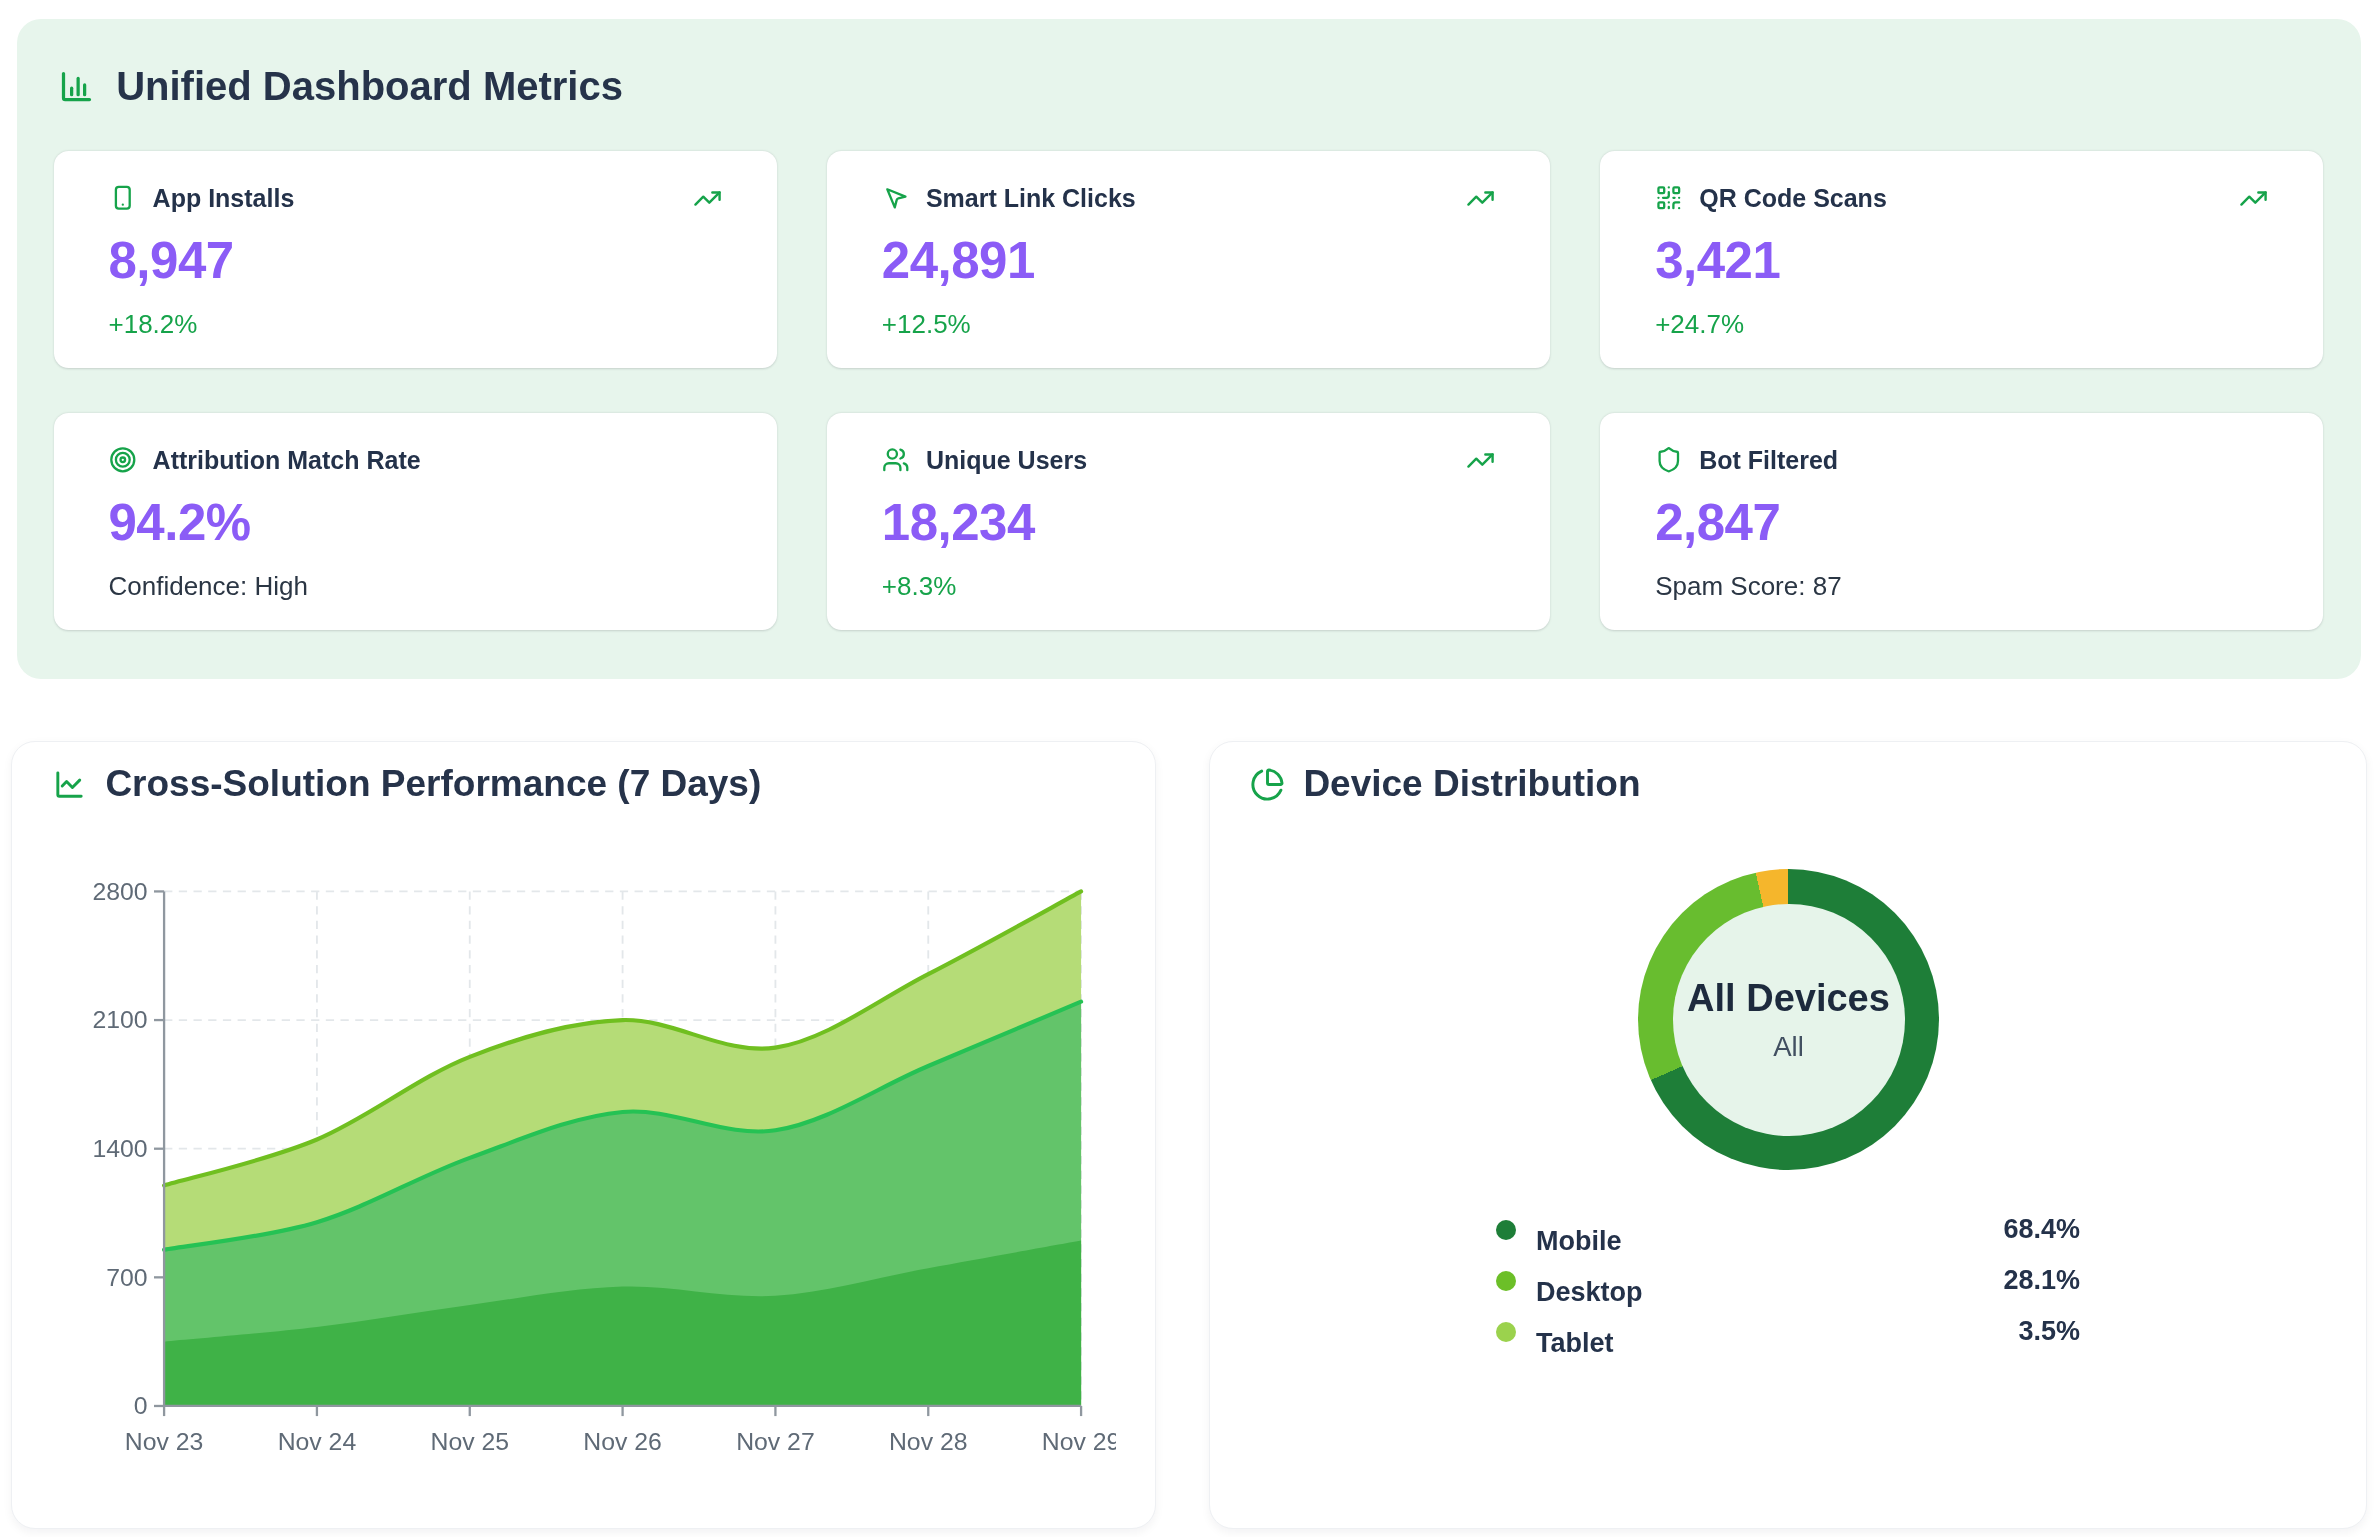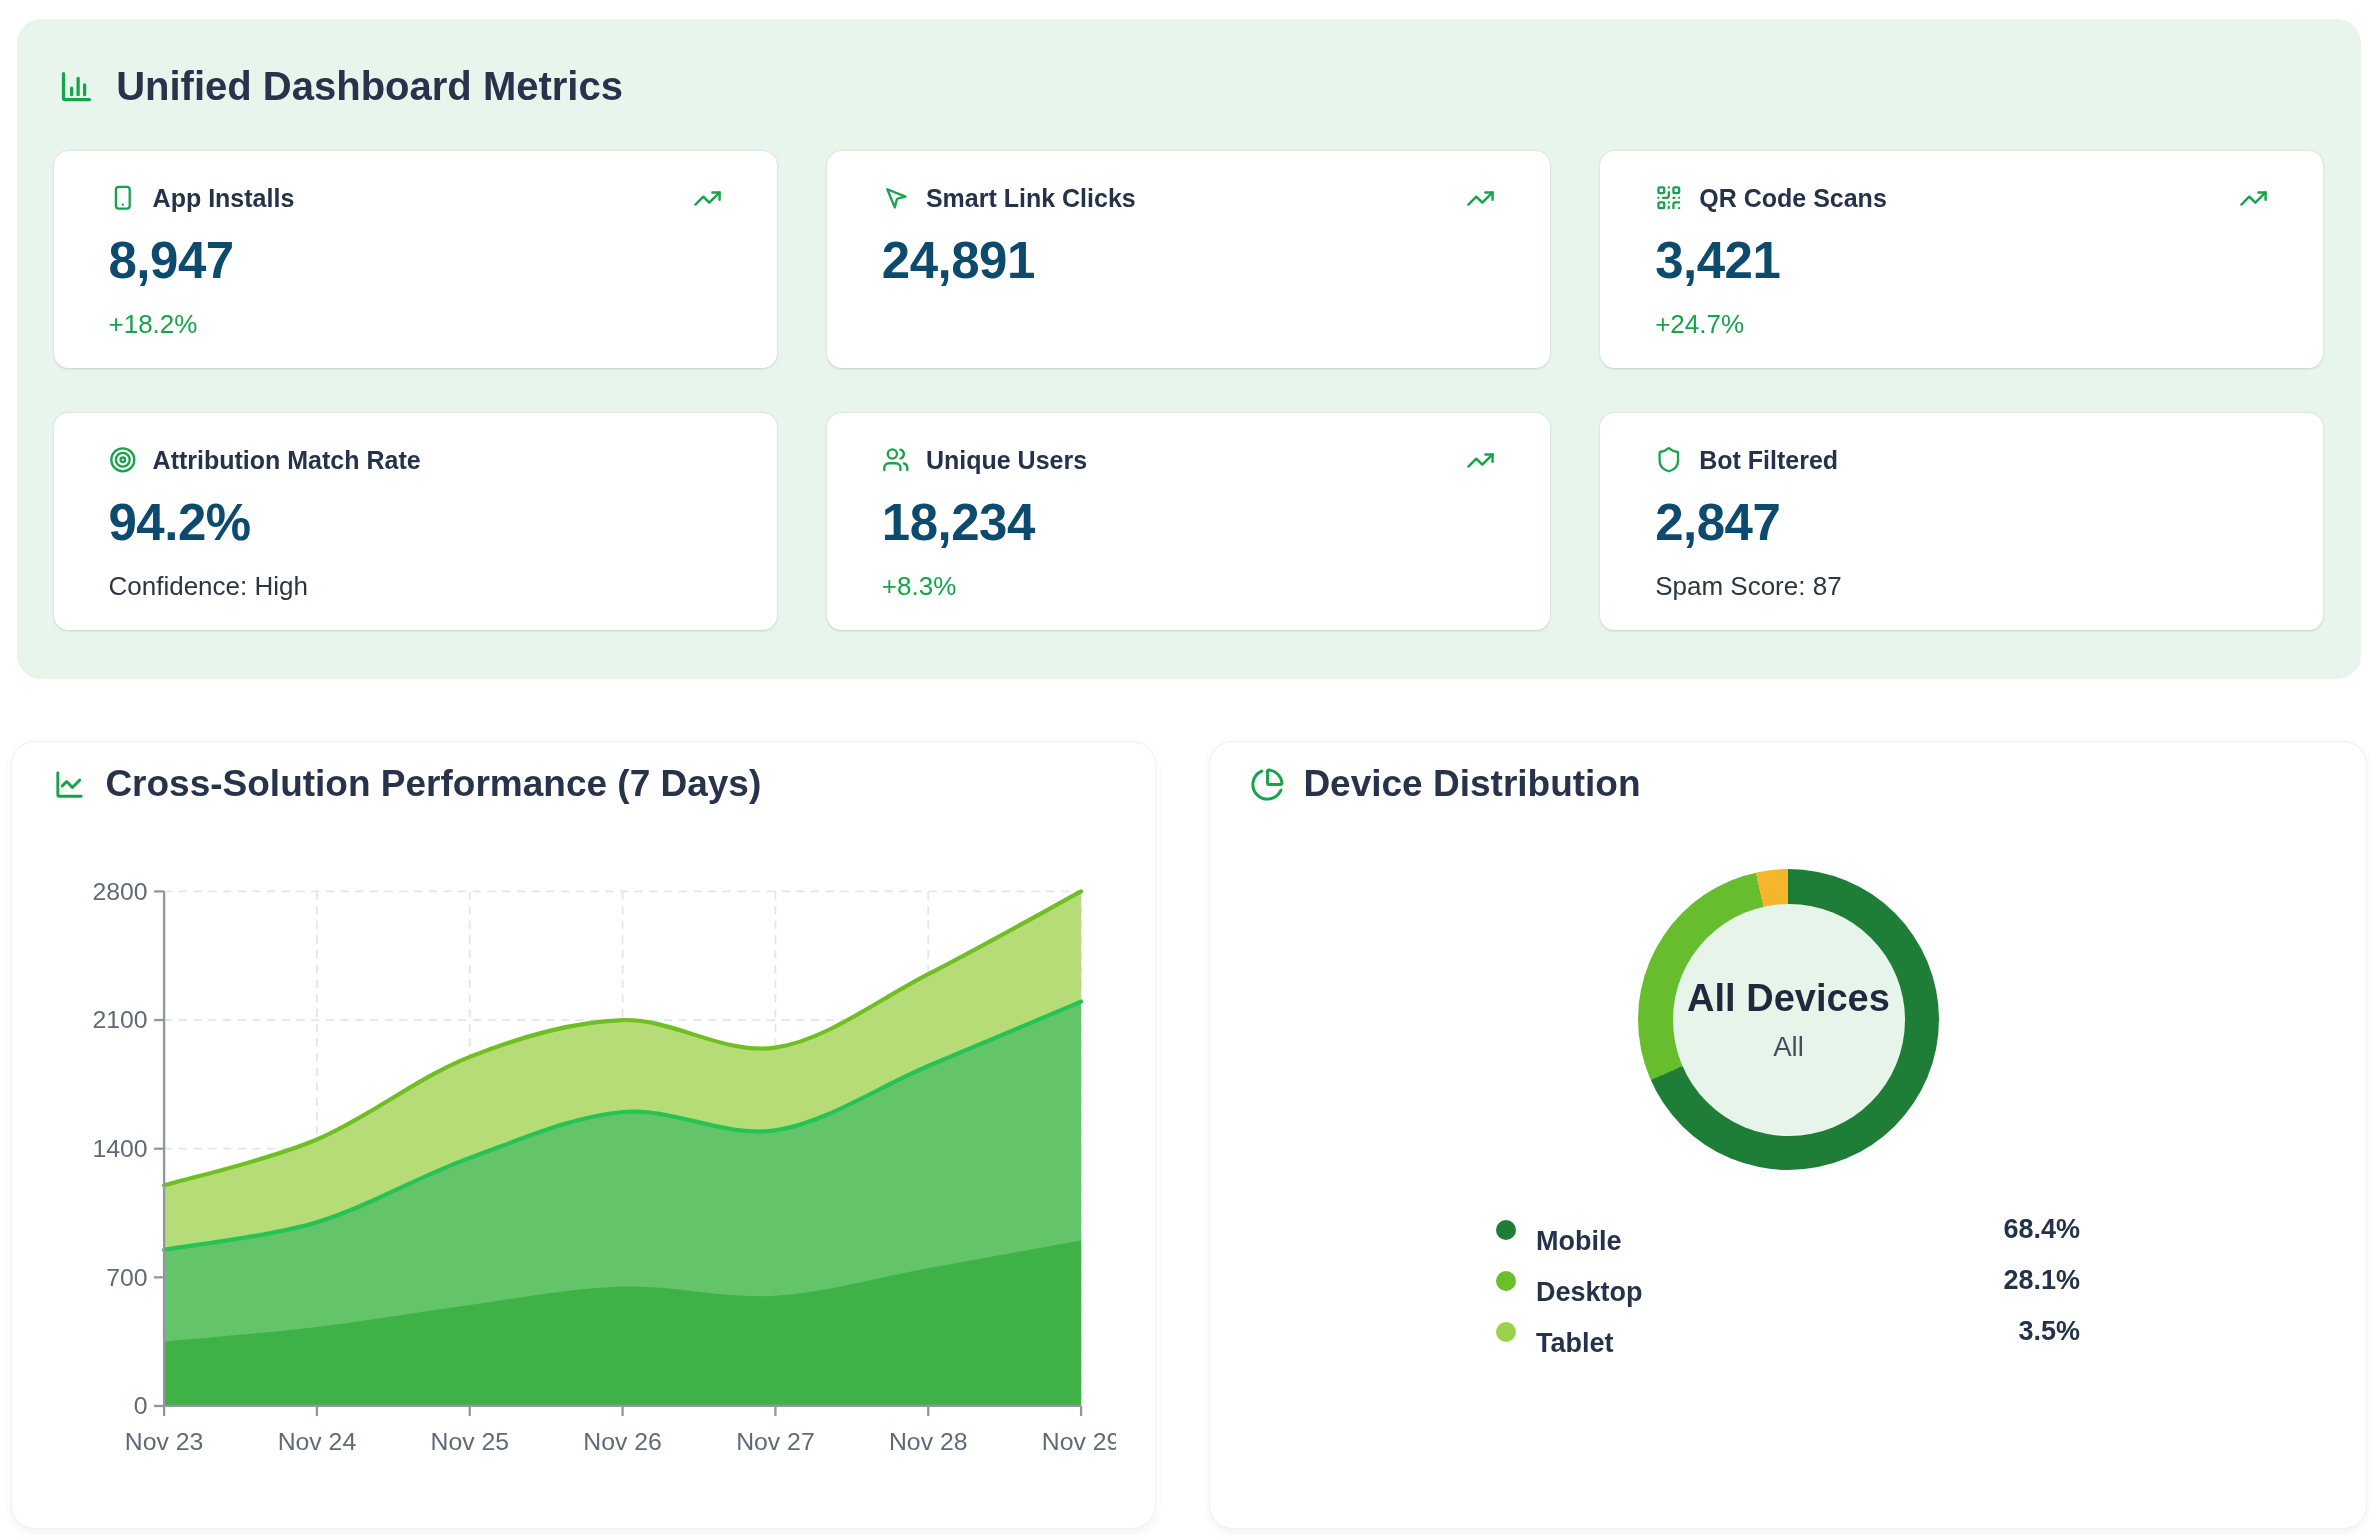--- a/index.html
+++ b/index.html
@@ -24,21 +24,21 @@
   .hero .section-title { margin: 7.3px 0 0 3.7px; }
   .cards { display: grid; grid-template-columns: repeat(3, 1fr); gap: 45px 50px; margin-top: 42px; }
   .kpi {
     background: #ffffff; border-radius: 14.7px; height: 217px;
     padding: 33px 55px;
     box-shadow: 0 0.9px 2.8px rgba(16,24,40,.10), 0 0.9px 1.8px rgba(16,24,40,.06);
   }
   .kpi-head { display: flex; align-items: center; gap: 16.5px; }
   .kpi-label { font-size: 25px; font-weight: 600; color: #24324a; }
   .kpi-trend { margin-left: auto; display: flex; }
-  .kpi-value { margin-top: 18.4px; font-size: 51px; font-weight: 700; color: #0c4a6e; letter-spacing: -0.5px; }
+  .kpi-value { margin-top: 18.4px; font-size: 51px; font-weight: 700; color: #8b5cf6; letter-spacing: -0.5px; }
   .kpi-delta { margin-top: 19px; font-size: 26px; font-weight: 500; color: #16a34a; }
   .kpi-delta.neutral { color: #2b3644; font-weight: 400; }
 
   
   .panel {
     position: absolute; top: 741px; height: 788px;
     background: #ffffff; border: 1.8px solid #eef0f3; border-radius: 24px;
     box-shadow: 0 3.7px 9.2px rgba(16,24,40,.05);
     padding: 21px 40px;
   }
@@ -107,20 +107,21 @@
         </svg>
         <span class="kpi-label">Smart Link Clicks</span>
         <span class="kpi-trend">
           <svg class="icon" width="29" height="29" viewBox="0 0 24 24">
             <polyline points="22 7 13.5 15.5 8.5 10.5 2 17"></polyline>
               <polyline points="16 7 22 7 22 13"></polyline>
           </svg>
         </span>
       </div>
       <div class="kpi-value">24,891</div>
+      <div class="kpi-delta">+12.5%</div>
     </div>
 
     <div class="kpi">
       <div class="kpi-head">
         <svg class="icon" width="27.6" height="27.6" viewBox="0 0 24 24">
           <rect x="3" y="3" width="5" height="5" rx="1"></rect>
             <rect x="16" y="3" width="5" height="5" rx="1"></rect>
           <rect x="3" y="16" width="5" height="5" rx="1"></rect>
           <path d="M21 16h-3a2 2 0 0 0-2 2v3"></path>
             <path d="M21 21v.01"></path>

